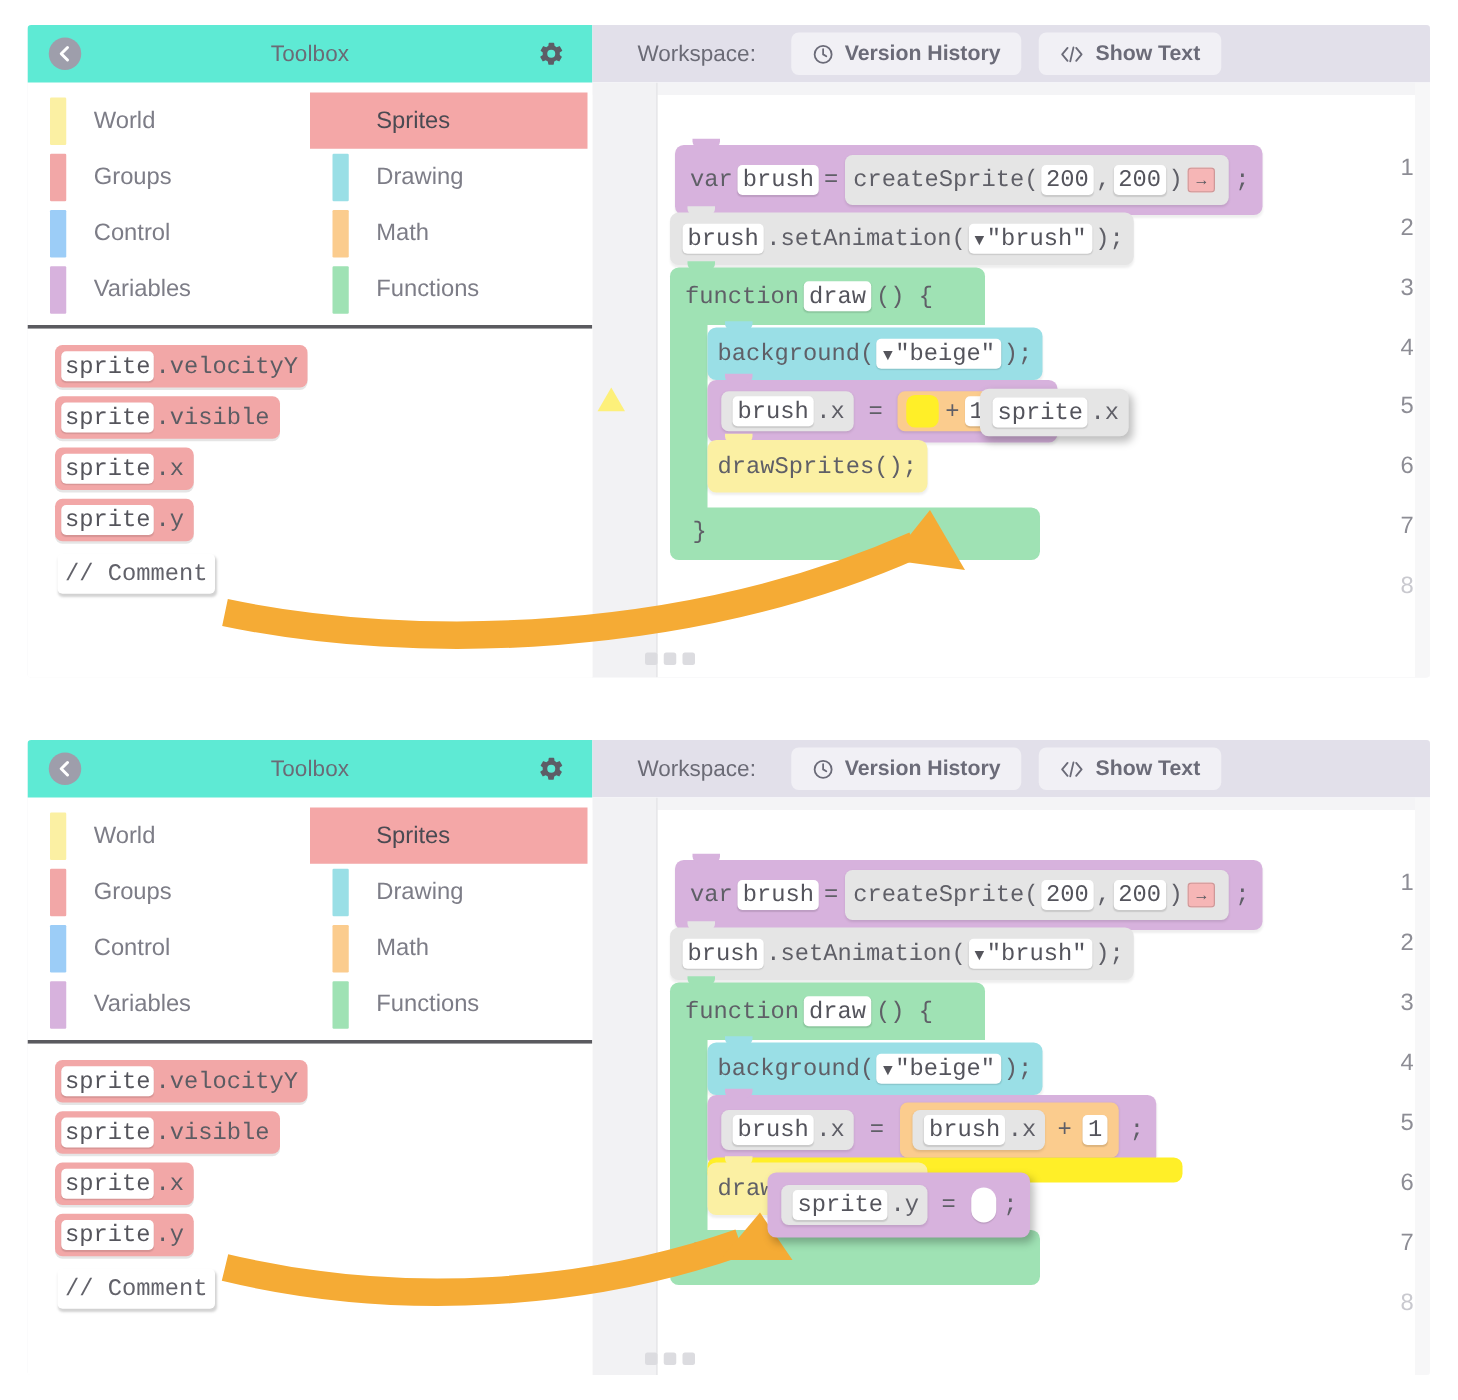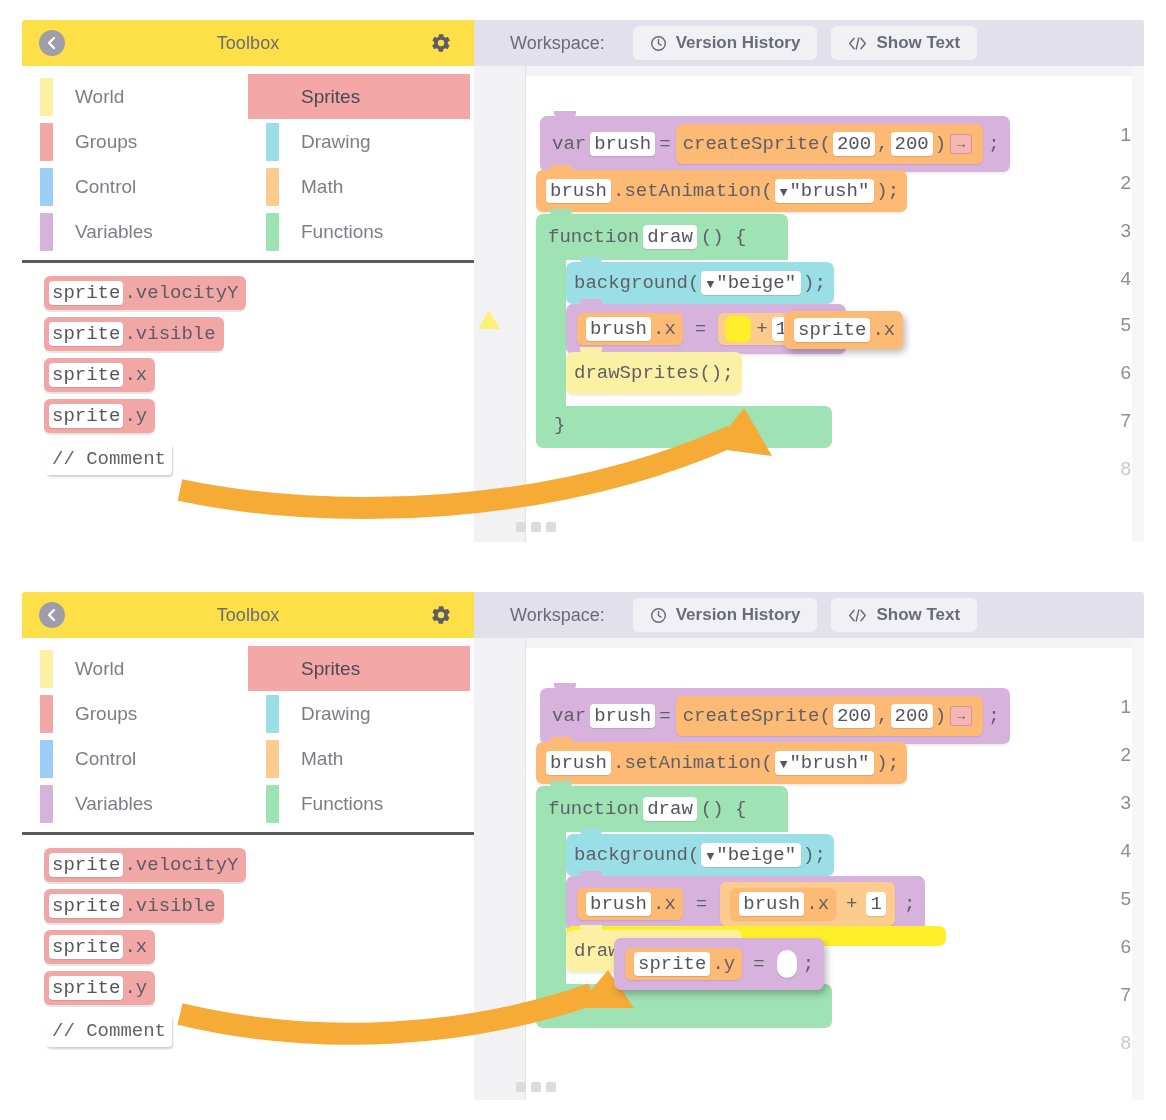--- a/index.html
+++ b/index.html
@@ -20,21 +20,21 @@
     overflow: hidden;
   }
   .panel-a { left: 22px; top: 20px;  width: 1122px; height: 522px; }
   .panel-b { left: 22px; top: 592px; width: 1122px; height: 508px; }
 
   .panel-inner { position: absolute; inset: 0; display: flex; }
 
   
   .toolbox { position: relative; width: 452px; height: 100%; background: #ffffff; flex: none; }
   .tb-header {
-    height: 46px; background: #fde047;
+    height: 46px; background: #5eead4;
     display: flex; align-items: center; position: relative;
   }
   .back-btn {
     width: 26px; height: 26px; border-radius: 50%;
     background: #9e9eab; margin-left: 17px;
     display: flex; align-items: center; justify-content: center;
     flex: none; cursor: pointer;
   }
   .back-btn svg { display: block; }
   .tb-title {
@@ -127,21 +127,21 @@
   .code { position: absolute; left: 52px; top: 0; right: 0; bottom: 0; }
 
   
   .cb {
     position: absolute; display: flex; align-items: center;
     font-family: "Liberation Mono", monospace; font-size: 19px; color: #5f5f67;
     border-radius: 7px; padding: 0 8px; height: 40px; white-space: nowrap;
     box-shadow: 0 2px 2px rgba(0,0,0,.07);
   }
   .c-purple { background: #d7b2dd; }
-  .c-pink   { background: #fdba74; }
+  .c-pink   { background: #e5e5e5; }
   .c-cyan   { background: #9adfe6; }
   .c-yellow { background: #fbf0a3; }
   .c-orange { background: #fbcc8e; }
 
   .fld {
     background: #fff; border-radius: 4px; padding: 1px 4px; margin: 0 2px;
     box-shadow: 0 1px 1px rgba(0,0,0,.12); color: #54545c;
   }
   .inner {
     display: inline-flex; align-items: center; border-radius: 6px;

